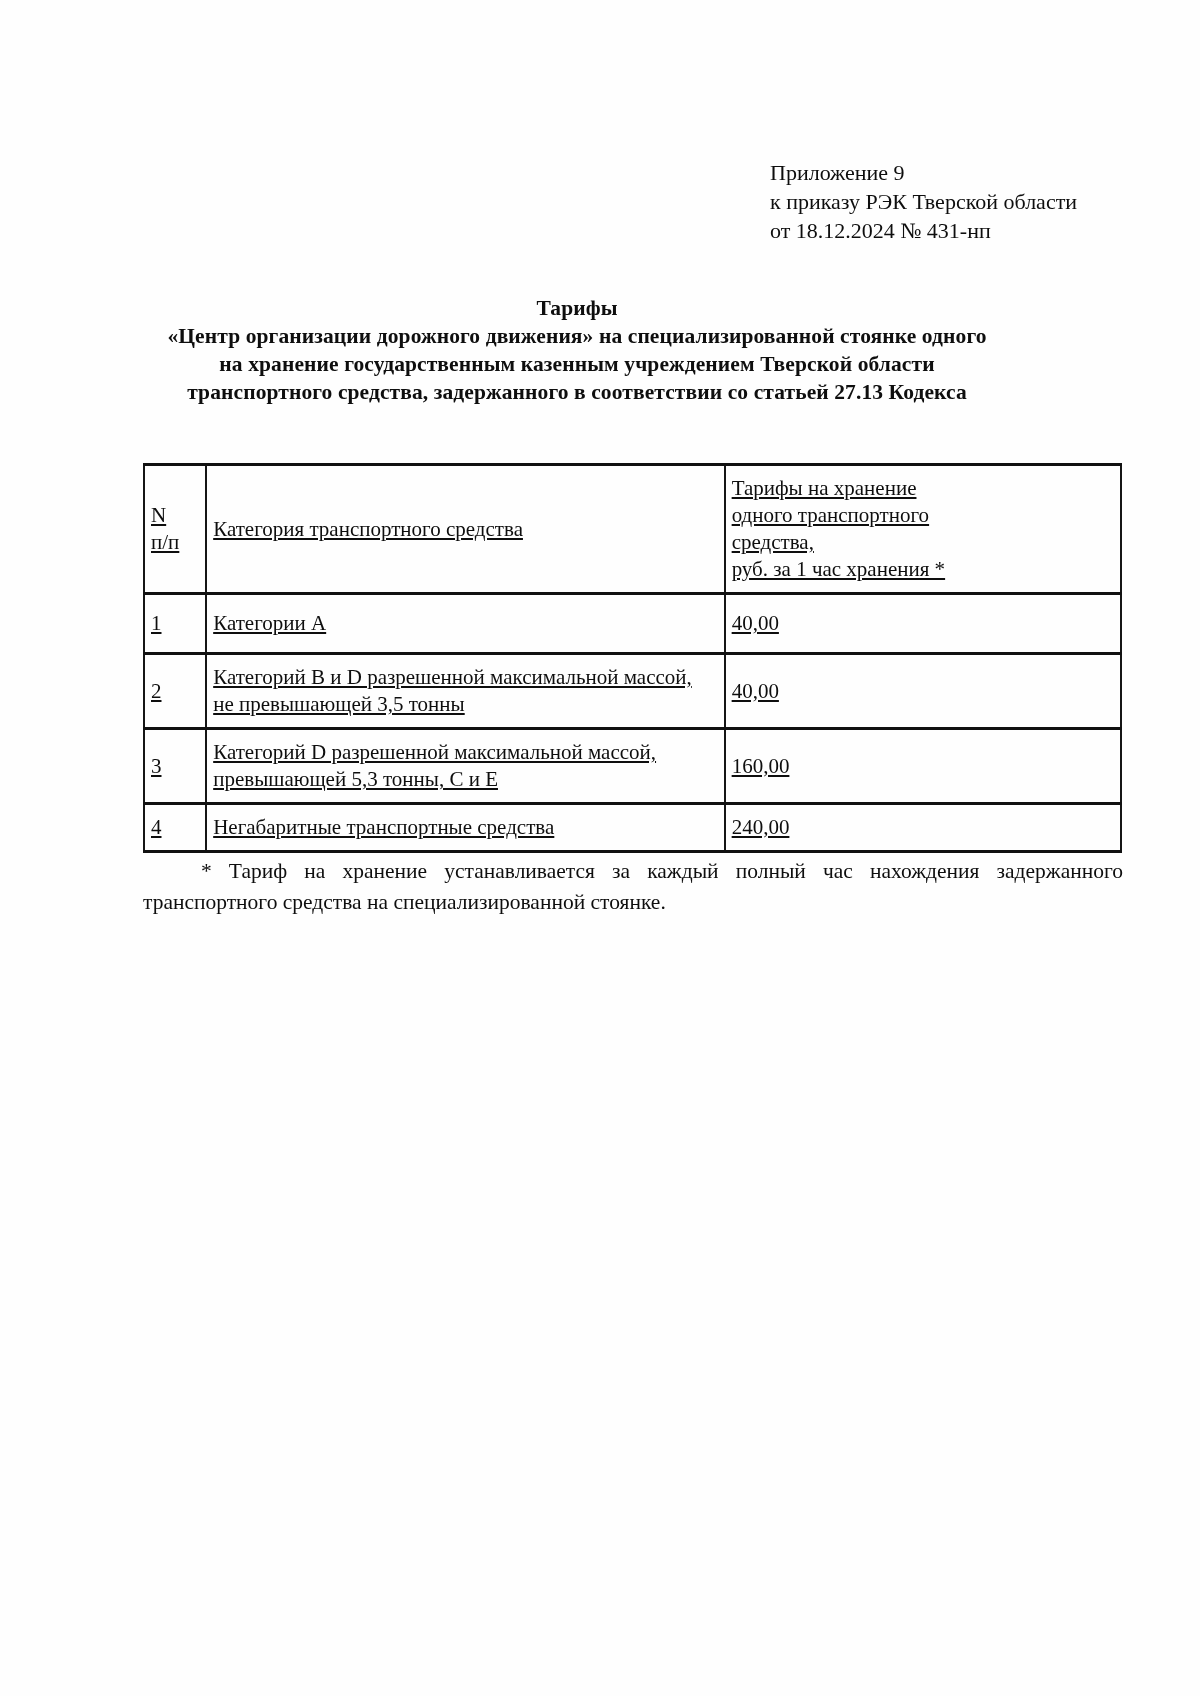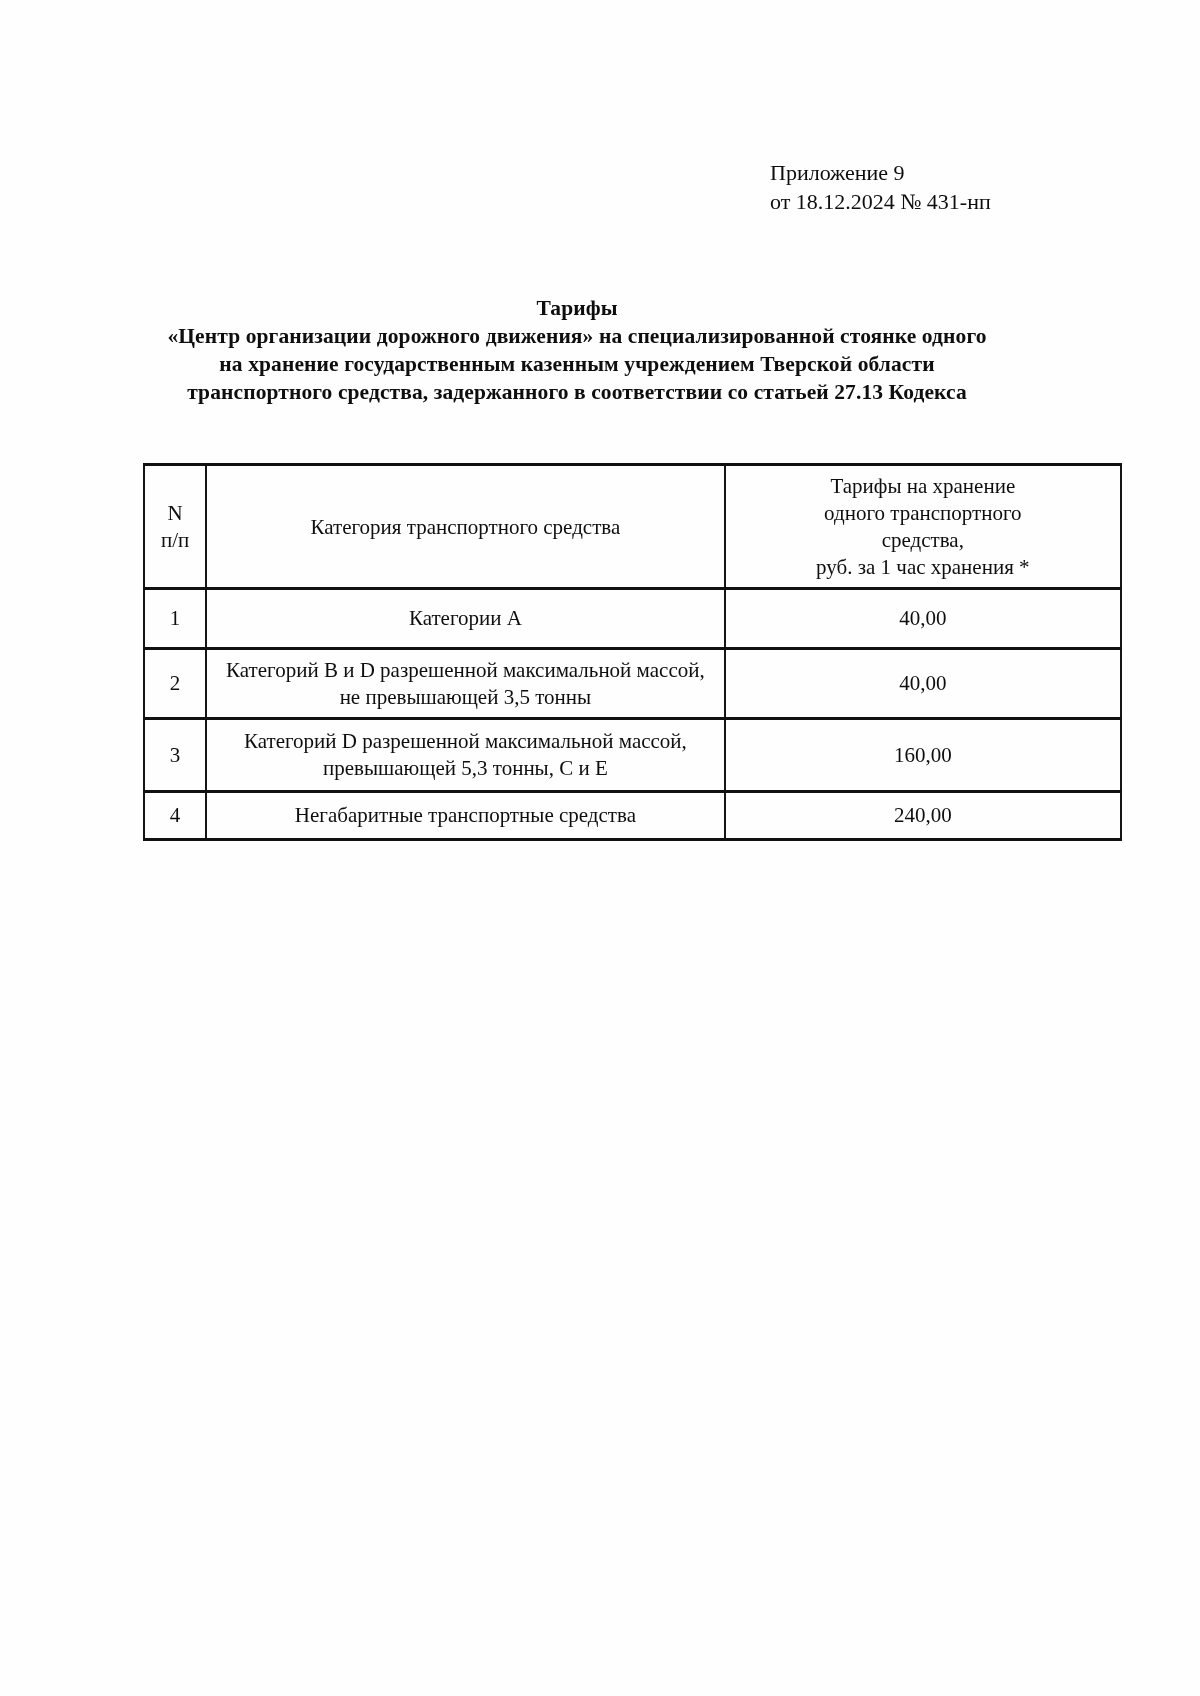--- a/index.html
+++ b/index.html
@@ -47,23 +47,23 @@
     border-collapse: collapse;
     table-layout: fixed;
     font-size: 21px;
     color: #0e0e0e;
   }
   .doc-table td {
     border-left: 2px solid #151515;
     border-right: 2px solid #151515;
     border-top: 3px solid #111111;
     border-bottom: 3px solid #111111;
-    text-align: center;
     vertical-align: middle;
-    padding: 2px 6px;
+    padding: 9px 6px;
+    text-decoration: underline;
   }
   .doc-table tr.hdr td { line-height: 30px; }
   .col-num { width: 56px; }
   .col-cat { width: 467px; }
   .col-tar { width: 357px; }
   .h-header { height: 124px; }
   .h-r1 { height: 60px; }
   .h-r2 { height: 70px; }
   .h-r3 { height: 73px; }
   .h-r4 { height: 48px; }
@@ -86,20 +86,21 @@
   }
   .footnote-line2 { text-align: left; }
 </style>
 </head>
 <body>
 
 <div class="page">
 
   <div class="appendix">
     <div>Приложение 9</div>
+    <div>к приказу РЭК Тверской области</div>
     <div>от 18.12.2024 № 431-нп</div>
   </div>
 
   <div class="title">
     <div>Тарифы</div>
     <div>«Центр организации дорожного движения» на специализированной стоянке одного</div>
     <div>на хранение государственным казенным учреждением Тверской области</div>
     <div>транспортного средства, задержанного в соответствии со статьей 27.13 Кодекса</div>
   </div>
 
@@ -166,14 +167,18 @@
         <td>
           <span class="cell-line">Негабаритные транспортные средства</span>
         </td>
         <td>
           <span>240,00</span>
         </td>
       </tr>
     </tbody>
   </table>
 
+  <div class="footnote">
+    <div class="footnote-line1">* Тариф на хранение устанавливается за каждый полный час нахождения задержанного</div>
+    <div class="footnote-line2">транспортного средства на специализированной стоянке.</div>
+  </div>
 
 </div>
 
 </body></html>

